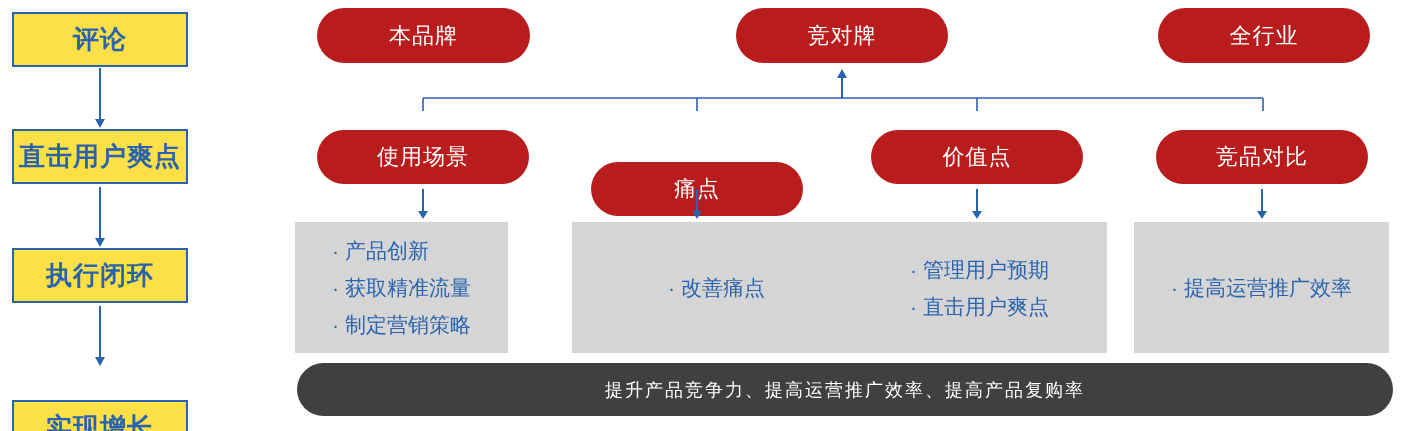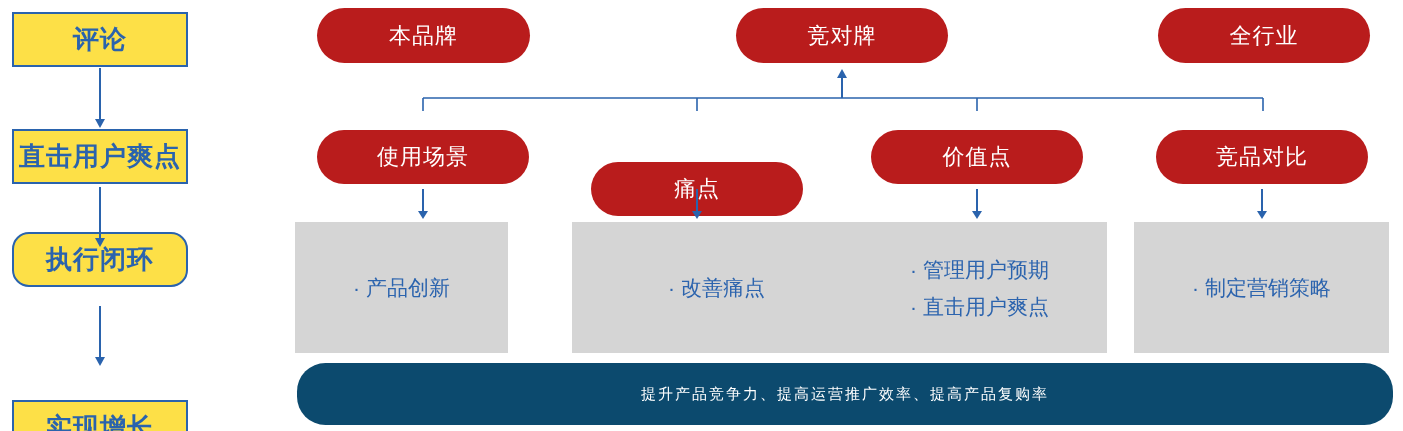--- a/index.html
+++ b/index.html
@@ -26,38 +26,38 @@
     top:222px;height:131px;background:#D5D5D5;
     display:flex;align-items:center;justify-content:center;
   }
   .action-box ul{
     list-style:none;margin:0;padding:0;
     color:#2C64AE;font-size:21px;line-height:37px;text-align:left;
   }
   .action-box .bullet{margin-right:6px;}
   
   .banner{
-    left:297px;top:363px;width:1096px;height:62px;background:#0c4a6e;
+    left:297px;top:363px;width:1096px;height:53px;background:#404040;
     border-radius:28.5px;display:flex;align-items:center;justify-content:center;
-    color:#ffffff;font-size:15px;letter-spacing:2px;
+    color:#ffffff;font-size:18px;letter-spacing:2px;
   }
   svg.overlay{position:absolute;left:0;top:0;pointer-events:none;}
 </style>
 </head>
 <body>
 
 <div class="canvas">
 
   <div class="abs step-box" style="top:12px;">
       <span>评论</span>
     </div>
   <div class="abs step-box" style="top:129px;">
       <span>直击用户爽点</span>
     </div>
-  <div class="abs step-box" style="top:232px;border-radius:17px;">
+  <div class="abs step-box" style="top:248px;">
       <span>执行闭环</span>
     </div>
   <div class="abs step-box" style="top:368px;margin-top:32px;">
       <span>实现增长</span>
     </div>
 
   <div class="abs pill" style="left:317px;top:8px;width:213px;">
       <span>本品牌</span>
     </div>
   <div class="abs pill" style="left:736px;top:8px;width:212px;">
@@ -76,36 +76,38 @@
   <div class="abs pill row2" style="left:871px;top:130px;width:212px;">
       <span>价值点</span>
     </div>
   <div class="abs pill row2" style="left:1156px;top:130px;width:212px;">
       <span>竞品对比</span>
     </div>
 
   <div class="abs action-box" style="left:295px;width:213px;">
     <ul>
       <li><span class="bullet">·</span><span>产品创新</span></li>
+      <li><span class="bullet">·</span><span>获取精准流量</span></li>
+      <li><span class="bullet">·</span><span>制定营销策略</span></li>
     </ul>
   </div>
   <div class="abs action-box" style="left:572px;width:289px;">
     <ul>
       <li><span class="bullet">·</span><span>改善痛点</span></li>
     </ul>
   </div>
   <div class="abs action-box" style="left:852px;width:255px;justify-content:center;">
     <ul>
       <li><span class="bullet">·</span><span>管理用户预期</span></li>
       <li><span class="bullet">·</span><span>直击用户爽点</span></li>
     </ul>
   </div>
   <div class="abs action-box" style="left:1134px;width:255px;">
     <ul>
-      <li><span class="bullet">·</span><span>制定营销策略</span></li>
+      <li><span class="bullet">·</span><span>提高运营推广效率</span></li>
     </ul>
   </div>
 
   <div class="abs banner">
     <span>提升产品竞争力、提高运营推广效率、提高产品复购率</span>
   </div>
 
   <svg class="overlay" width="1403" height="431" viewBox="0 0 1403 431">
     <g stroke="#2A63AD" stroke-width="2" fill="#2A63AD">
 

